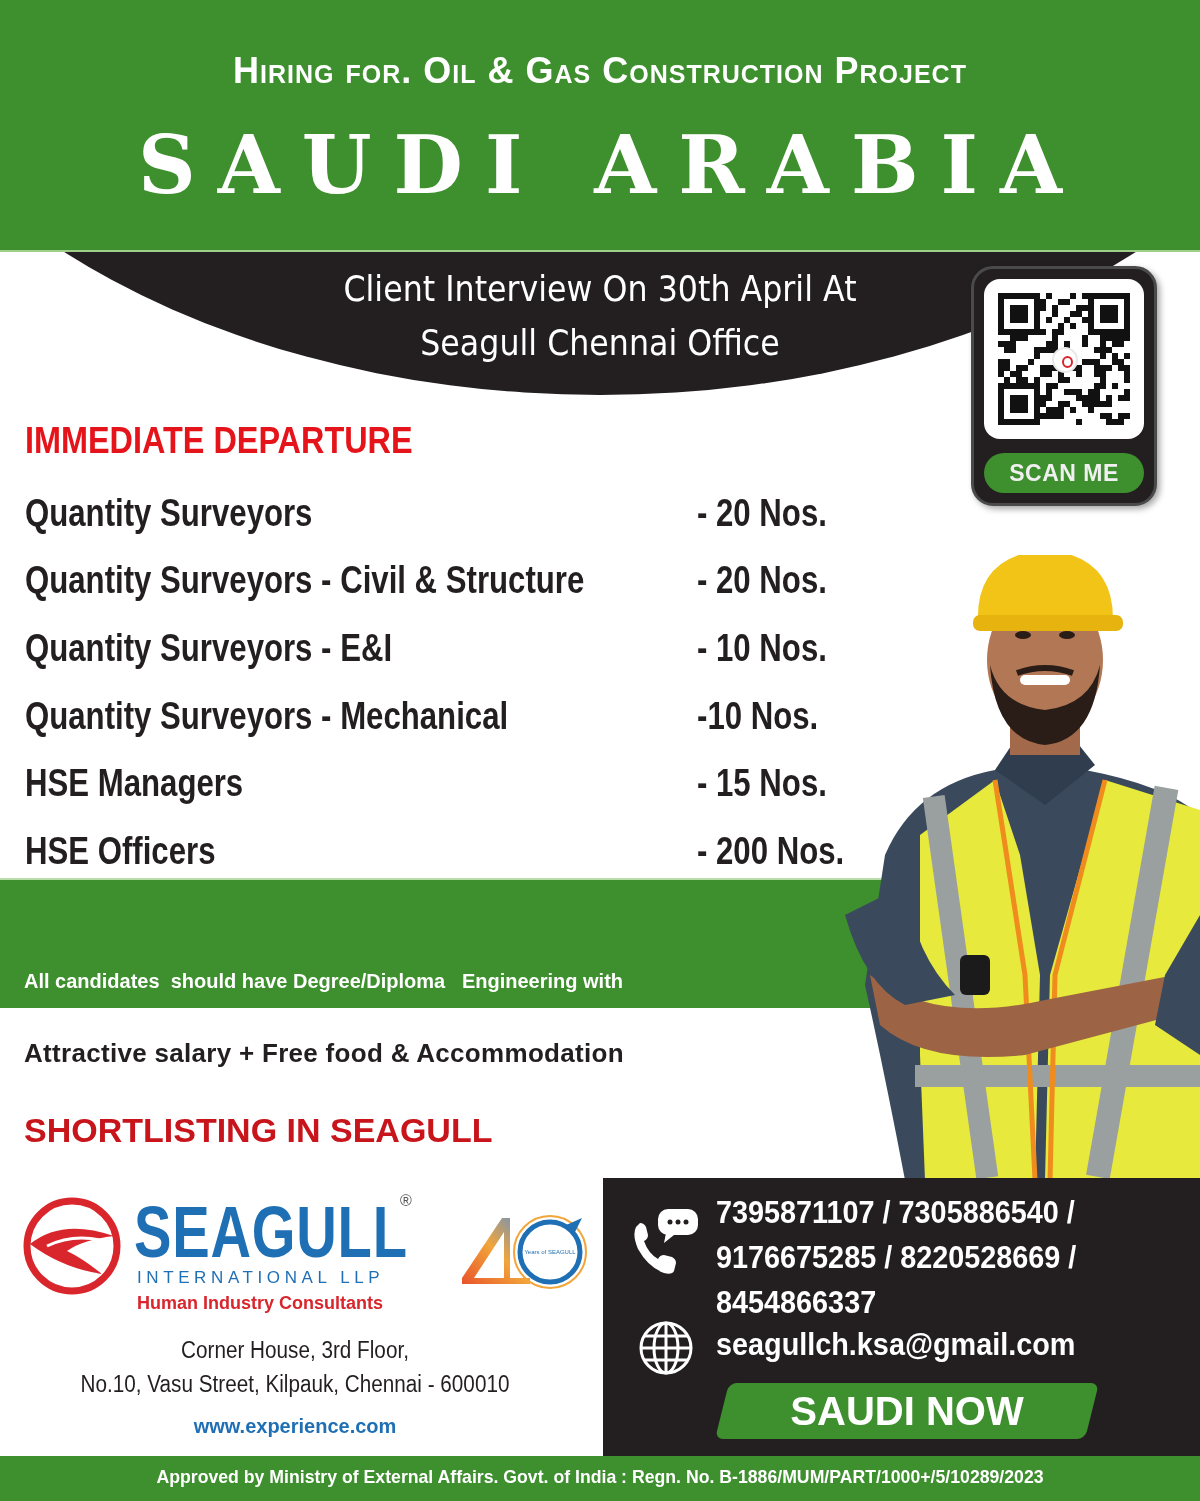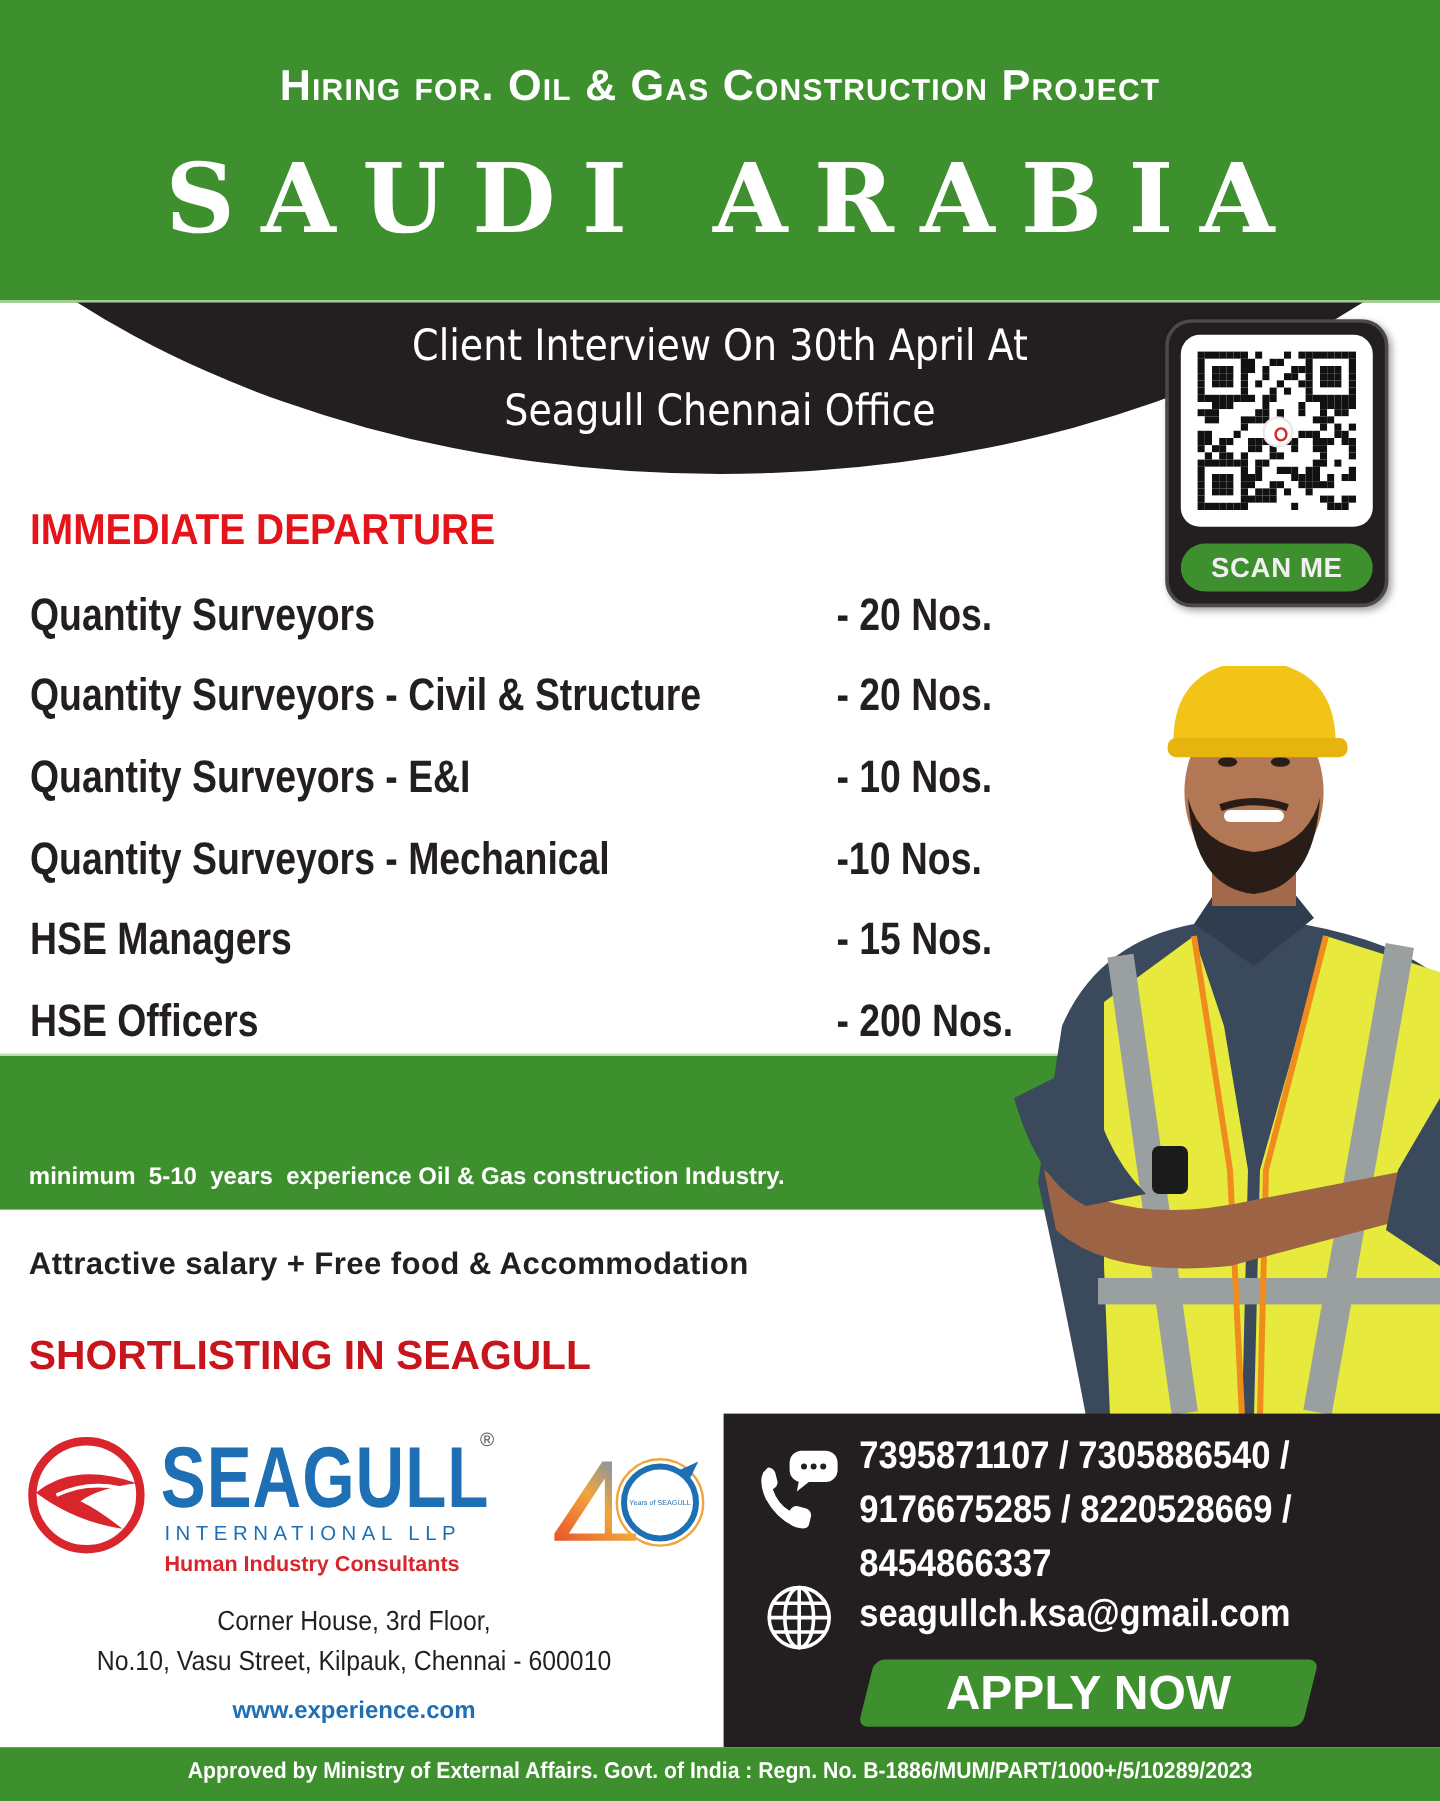--- a/index.html
+++ b/index.html
@@ -697,20 +697,21 @@
   <span class="job-count">- 15 Nos.</span>
 </div>
 <div class="job-row" style="top:830px">
   <span class="job-title">HSE Officers</span>
   <span class="job-count">- 200 Nos.</span>
 </div>
 
 <div class="req-band-line-top"></div>
 <div class="req-band"></div>
 <div class="req-text">
+  <div>All candidates  should have Degree/Diploma   Engineering with</div>
   <div>minimum  5-10  years  experience Oil &amp; Gas construction Industry.</div>
   <div>GCC seagullch is must</div>
 </div>
 
 <div class="benefits">Attractive salary + Free food &amp; Accommodation</div>
 <div class="shortlisting">SHORTLISTING IN SEAGULL</div>
 
 <svg class="worker" viewBox="0 0 355 625">
 
   <path d="M40 300 Q70 230 150 215 L240 215 Q320 230 355 260 L355 625 L60 625 Q40 520 20 430 Z" fill="#3a4a5c"></path>
@@ -792,16 +793,16 @@
 <svg class="globe-icon" viewBox="0 0 56 56">
   <circle cx="28" cy="28" r="25" fill="none" stroke="#ffffff" stroke-width="3"></circle>
   <ellipse cx="28" cy="28" rx="12" ry="25" fill="none" stroke="#ffffff" stroke-width="3"></ellipse>
   <line x1="28" y1="3" x2="28" y2="53" stroke="#ffffff" stroke-width="3"></line>
   <line x1="3" y1="28" x2="53" y2="28" stroke="#ffffff" stroke-width="3"></line>
   <line x1="7" y1="16" x2="49" y2="16" stroke="#ffffff" stroke-width="3"></line>
   <line x1="7" y1="40" x2="49" y2="40" stroke="#ffffff" stroke-width="3"></line>
 </svg>
 <div class="email">seagullch.ksa@gmail.com</div>
 <div class="apply-btn"></div>
-<div class="apply-label">APPLY NOW</div>
+<div class="apply-label">SAUDI NOW</div>
 
 <div class="footer"></div>
 <div class="footer-text">Approved by Ministry of External Affairs. Govt. of India : Regn. No. B-1886/MUM/PART/1000+/5/10289/2023</div>
 
 </body></html>

